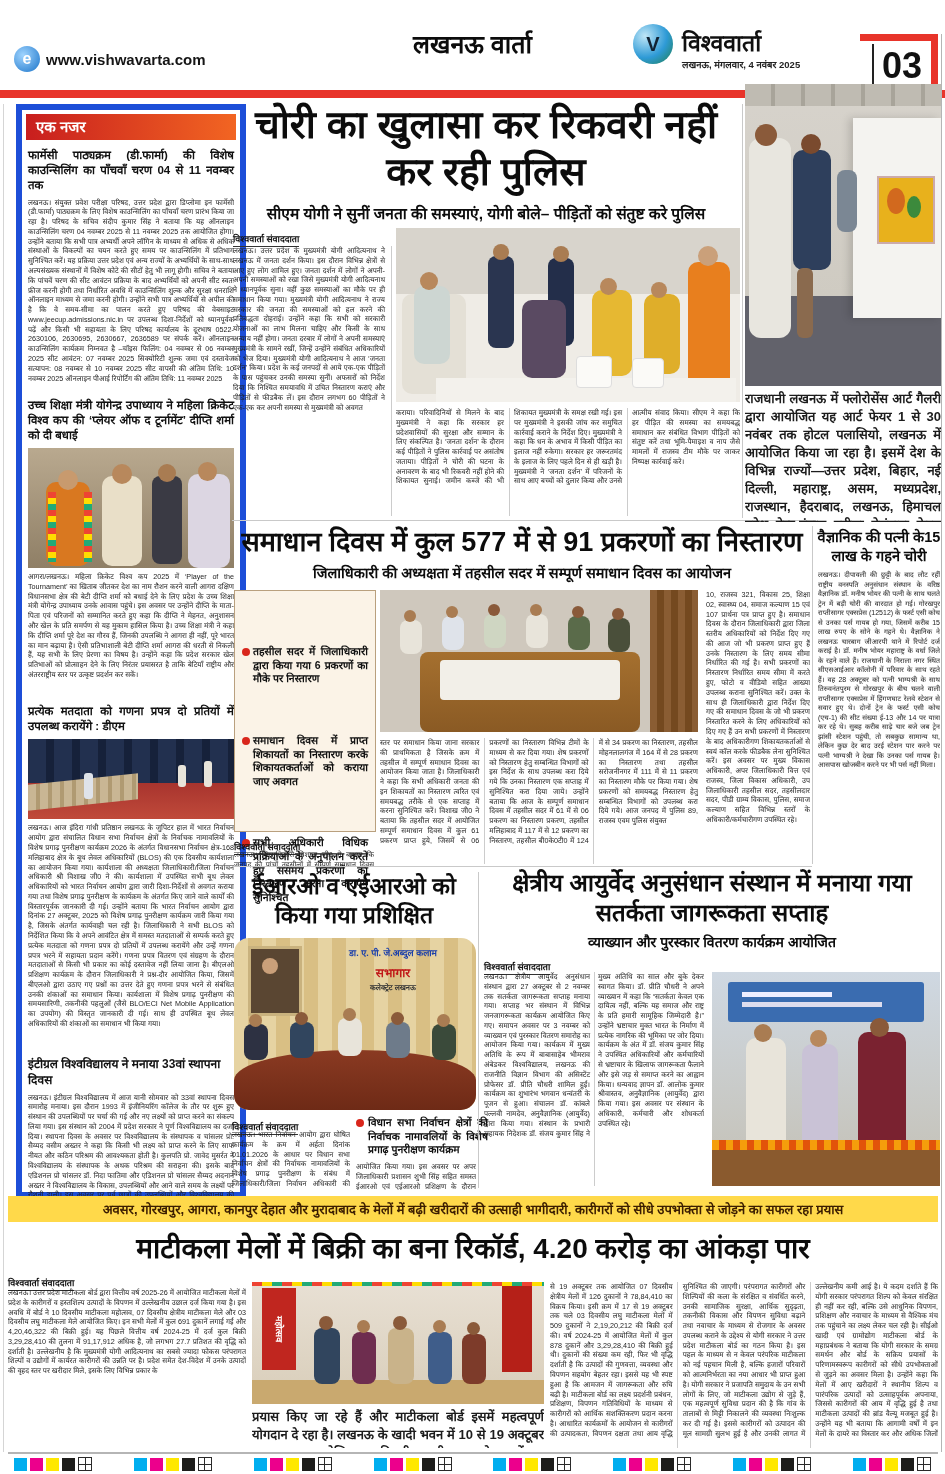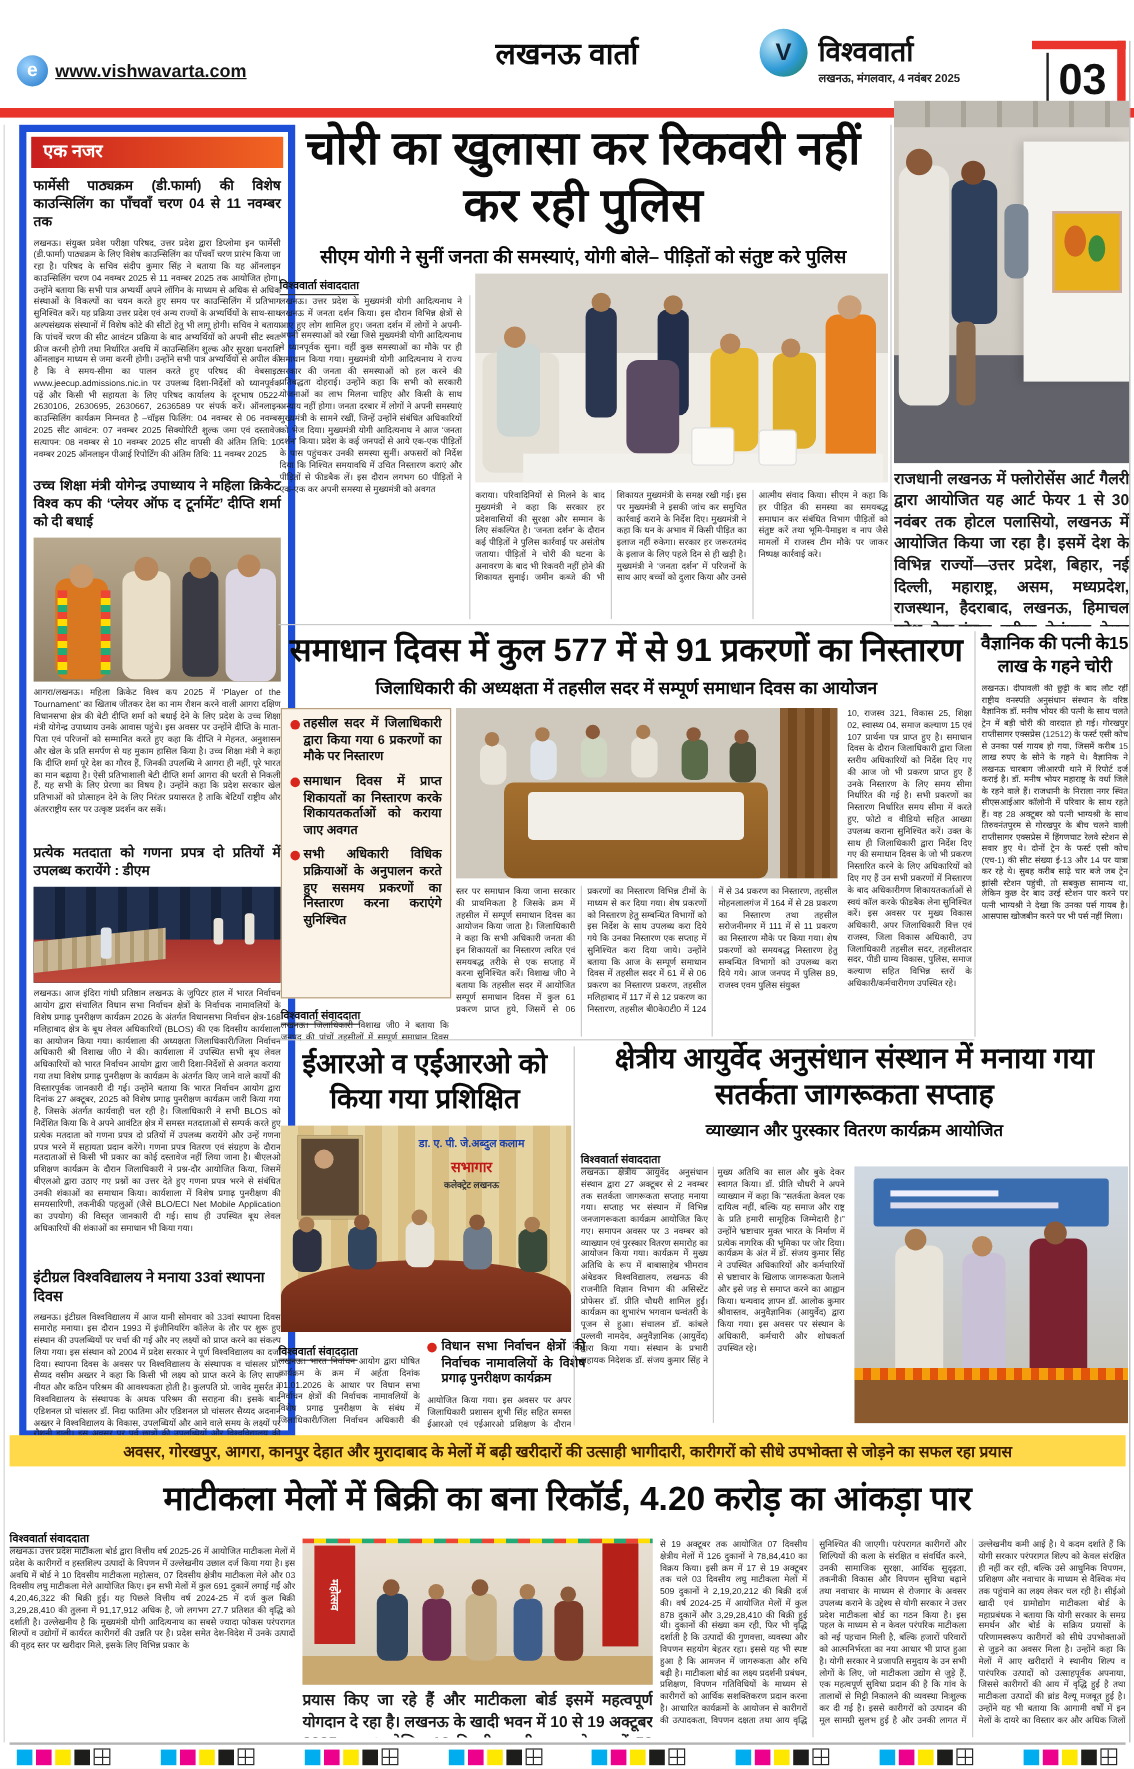--- a/index.html
+++ b/index.html
@@ -8,38 +8,38 @@
   .abs{position:absolute;}
   .bt{font-size:7.2px;line-height:1.36;text-align:justify;color:#1c1c1c;overflow:hidden;}
   .cap{font-size:13px;line-height:1.38;text-align:justify;color:#1c1c1c;overflow:hidden;font-weight:bold;}
   .byline{font-weight:bold;font-size:9px;color:#111;border-bottom:1px solid #333;display:inline-block;padding-bottom:1px;}
   .hl{font-weight:bold;color:#0c0c0c;text-align:center;}
   .ph{position:absolute;overflow:hidden;background:#d8d4cc;}
   .sh{position:absolute;}
   .vrule{position:absolute;width:1px;background:#c9c9c9;}
   .hrule{position:absolute;height:1px;background:#c9c9c9;}
   ul.bullets{margin:0;padding:6px 7px;list-style:none;}
-  ul.bullets li{position:relative;padding-left:11px;font-size:10.5px;font-weight:bold;line-height:1.3;margin-bottom:7px;text-align:justify;}
+  ul.bullets li{position:relative;padding-left:11px;font-size:10.5px;font-weight:bold;line-height:1.3;margin-bottom:7px;text-align:justify;margin-top:48px;}
   ul.bullets li::before{content:"";position:absolute;left:0;top:3px;width:8px;height:8px;border-radius:50%;background:#d9261c;}
   .boxnote{position:relative;padding-left:12px;font-size:10.5px;font-weight:bold;line-height:1.3;text-align:justify;}
   .boxnote::before{content:"";position:absolute;left:0;top:3px;width:8px;height:8px;border-radius:50%;background:#d9261c;}
   .cmyk{display:flex;align-items:center;gap:3px;}
   .cmyk .sq{width:13px;height:13px;}
   .cmyk .reg{width:12px;height:12px;border:1px solid #2a2a2a;
      background:linear-gradient(#2a2a2a,#2a2a2a) center/100% 1px no-repeat,
                 linear-gradient(#2a2a2a,#2a2a2a) center/1px 100% no-repeat;}
   .c-c{background:#00aeef}.c-m{background:#ec008c}.c-y{background:#ffe800}.c-k{background:#1d1d1b}
 </style>
 </head>
 <body>
 
 <div class="page">
 
   <div class="abs" style="left:14px;top:46px;width:26px;height:26px;border-radius:50%;background:radial-gradient(circle at 35% 35%,#9fd4ff,#1b74c9);display:flex;align-items:center;justify-content:center;color:#fff;font-weight:bold;font-size:16px;">e</div>
-  <div class="abs" style="left:46px;top:51px;font-size:15px;font-weight:bold;color:#151515;text-decoration:underline;">www.vishwavarta.com</div>
+  <div class="abs" style="left:46px;top:51px;font-size:15px;font-weight:bold;color:#151515;">www.vishwavarta.com</div>
 
   <div class="abs hl" style="left:320px;top:26px;width:305px;font-size:25px;">लखनऊ वार्ता</div>
 
   <div class="abs" style="left:633px;top:24px;width:40px;height:40px;border-radius:50%;background:radial-gradient(circle at 30% 30%,#bfe6f7,#2e9ad6 55%,#1f7f4c);display:flex;align-items:center;justify-content:center;color:#123;font-weight:bold;font-size:20px;">V</div>
   <div class="abs" style="left:682px;top:26px;font-size:23px;font-weight:bold;color:#101010;">विश्ववार्ता</div>
   <div class="abs" style="left:682px;top:58px;font-size:9.5px;font-weight:bold;color:#222;">लखनऊ,  मंगलवार, 4 नवंबर 2025</div>
 
   <div class="abs" style="left:860px;top:34px;width:78px;height:7px;background:#e8342a;"></div>
   <div class="abs" style="left:931px;top:34px;width:7px;height:70px;background:#e8342a;"></div>
   <div class="abs" style="left:872px;top:44px;width:54px;height:46px;border-left:2px solid #222;padding-left:8px;font-size:36px;font-weight:bold;color:#111;line-height:1.2;">03</div>
@@ -160,21 +160,21 @@
     <div class="sh" style="left:188px;top:26px;width:22px;height:34px;border-radius:8px;background:#5a6b4a;"></div>
     <div class="sh" style="left:192px;top:16px;width:12px;height:12px;border-radius:50%;background:#8a5a3a;"></div>
     <div class="sh" style="left:228px;top:28px;width:22px;height:34px;border-radius:8px;background:#4a4f3a;"></div>
     <div class="sh" style="left:232px;top:18px;width:12px;height:12px;border-radius:50%;background:#8a5a3a;"></div>
   </div>
   <div class="abs bt" style="left:380px;top:738px;width:318px;height:126px;column-count:3;column-gap:10px;column-rule:1px solid #ccc;">स्तर पर समाधान किया जाना सरकार की प्राथमिकता है जिसके क्रम में तहसील में सम्पूर्ण समाधान दिवस का आयोजन किया जाता है। जिलाधिकारी ने कहा कि सभी अधिकारी जनता की इन शिकायतों का निस्तारण त्वरित एवं समयबद्ध तरीके से एक सप्ताह में करना सुनिश्चित करें। विशाख जी0 ने बताया कि तहसील सदर में आयोजित सम्पूर्ण समाधान दिवस में कुल 61 प्रकरण प्राप्त हुये, जिसमें से 06 प्रकरणों का निस्तारण विभिन्न टीमों के माध्यम से कर दिया गया। शेष प्रकरणों को निस्तारण हेतु सम्बन्धित विभागों को इस निर्देश के साथ उपलब्ध करा दिये गये कि उनका निस्तारण एक सप्ताह में सुनिश्चित करा दिया जाये। उन्होंने बताया कि आज के सम्पूर्ण समाधान दिवस में तहसील सदर में 61 में से 06 प्रकरण का निस्तारण प्रकरण, तहसील मलिहाबाद में 117 में से 12 प्रकरण का निस्तारण, तहसील बी0के0टी0 में 124 में से 34 प्रकरण का निस्तारण, तहसील मोहनलालगंज में 164 में से 28 प्रकरण का निस्तारण तथा तहसील सरोजनीनगर में 111 में से 11 प्रकरण का निस्तारण मौके पर किया गया। शेष प्रकरणों को समयबद्ध निस्तारण हेतु सम्बन्धित विभागों को उपलब्ध करा दिये गये। आज जनपद में पुलिस 89, राजस्व एवम पुलिस संयुक्त</div>
   <div class="abs bt" style="left:706px;top:590px;width:104px;height:274px;">10, राजस्व 321, विकास 25, शिक्षा 02, स्वास्थ्य 04, समाज कल्याण 15 एवं 107 प्रार्थना पत्र प्राप्त हुए है। समाधान दिवस के दौरान जिलाधिकारी द्वारा जिला स्तरीय अधिकारियों को निर्देश दिए गए की आज जो भी प्रकरण प्राप्त हुए हैं उनके निस्तारण के लिए समय सीमा निर्धारित की गई है। सभी प्रकरणों का निस्तारण निर्धारित समय सीमा में करते हुए, फोटो व वीडियो सहित आख्या उपलब्ध कराना सुनिश्चित करें। उक्त के साथ ही जिलाधिकारी द्वारा निर्देश दिए गए की समाधान दिवस के जो भी प्रकरण निस्तारित करने के लिए अधिकारियों को दिए गए हैं उन सभी प्रकरणों में निस्तारण के बाद अधिकारीगण शिकायतकर्ताओं से स्वयं कॉल करके फीडबैक लेना सुनिश्चित करें। इस अवसर पर मुख्य विकास अधिकारी, अपर जिलाधिकारी वित्त एवं राजस्व, जिला विकास अधिकारी, उप जिलाधिकारी तहसील सदर, तहसीलदार सदर, पीडी ग्राम्य विकास, पुलिस, समाज कल्याण सहित विभिन्न स्तरों के अधिकारी/कर्मचारीगण उपस्थित रहे।</div>
   <div class="hrule" style="left:232px;top:866px;width:580px;"></div>
 
   <div class="abs hl" style="left:232px;top:872px;width:244px;font-size:23px;line-height:1.25;">ईआरओ व एईआरओ को किया गया प्रशिक्षित</div>
-  <div class="ph" style="left:234px;top:938px;width:242px;height:172px;background:repeating-linear-gradient(90deg,#e6d3a2 0 14px,#d9bf84 14px 28px);">
+  <div class="ph" style="left:234px;top:938px;width:242px;height:172px;background:repeating-linear-gradient(90deg,#e6d3a2 0 14px,#d9bf84 14px 28px);border-radius:15px;">
     <div class="sh" style="left:14px;top:8px;width:48px;height:64px;background:#5a4632;border:3px solid #c9b27e;"></div>
     <div class="sh" style="left:28px;top:20px;width:16px;height:16px;border-radius:50%;background:#caa07a;"></div>
     <div class="sh" style="left:84px;top:8px;width:150px;font-size:9px;font-weight:bold;color:#1b3faa;text-align:center;">डा. ए. पी. जे.अब्दुल कलाम</div>
     <div class="sh" style="left:84px;top:26px;width:150px;font-size:12px;font-weight:bold;color:#c01818;text-align:center;">सभागार</div>
     <div class="sh" style="left:84px;top:44px;width:150px;font-size:7.5px;font-weight:bold;color:#333;text-align:center;">कलेक्ट्रेट लखनऊ</div>
     <div class="sh" style="left:0;top:112px;width:242px;height:60px;background:linear-gradient(#8a3a22,#6e2a16);border-top-left-radius:50% 30px;border-top-right-radius:50% 30px;"></div>
     <div class="sh" style="left:10px;top:86px;width:24px;height:36px;border-radius:8px;background:#2d3142;"></div>
     <div class="sh" style="left:15px;top:76px;width:13px;height:13px;border-radius:50%;background:#a97c52;"></div>
     <div class="sh" style="left:56px;top:84px;width:24px;height:36px;border-radius:8px;background:#31455e;"></div>
     <div class="sh" style="left:61px;top:74px;width:13px;height:13px;border-radius:50%;background:#8a5a3a;"></div>

